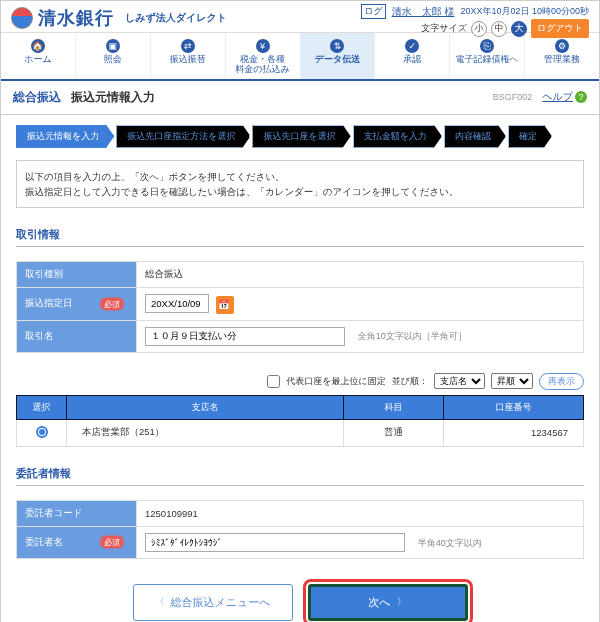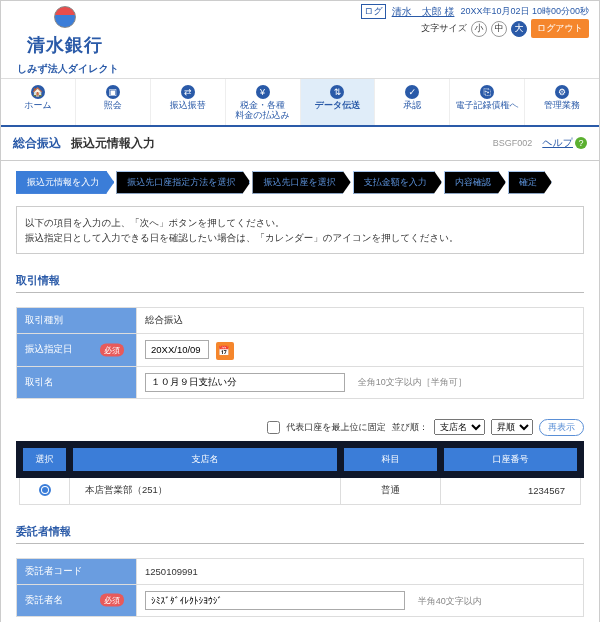--- a/index.html
+++ b/index.html
@@ -1,21 +1,21 @@
 <!DOCTYPE html>
 <html><head>
 <meta charset="utf-8">
 <style>
 * { margin:0; padding:0; box-sizing:border-box; font-family:"MS PGothic","Hiragino Sans",sans-serif; }
 body { background:#fff; width:600px; font-size:10px; color:#333; }
 .container { border:1px solid #ccc; }
 
 
 .header { display:flex; align-items:center; padding:5px 10px 2px; position:relative; }
-.logo-wrap { display:flex; align-items:center; gap:5px;flex-direction:column; }
+.logo-wrap { display:flex; align-items:center; gap:5px; }
 .logo-mark { width:22px; height:22px; border-radius:50%; background:linear-gradient(180deg,#e84d4d 0 40%,#3b7dd8 40% 100%); border:1px solid #888; }
 .logo-text { font-size:18px; font-weight:bold; color:#2a5aa8; letter-spacing:1px; }
 .logo-sub { color:#2a5aa8; font-size:10px; margin-left:6px; font-weight:bold; }
 .user-row { position:absolute; right:10px; top:3px; display:flex; align-items:center; gap:6px; }
 .user-row .badge { border:1px solid #2a5aa8; color:#2a5aa8; padding:0 2px; font-size:9px; }
 .user-row a { color:#2a5aa8; text-decoration:underline; }
 .user-row .dt { color:#2a5aa8; font-size:9px; }
 .size-row { position:absolute; right:10px; top:18px; display:flex; align-items:center; gap:4px; font-size:9px; }
 .size-btn { width:16px; height:16px; border-radius:50%; border:1px solid #999; display:flex; align-items:center; justify-content:center; cursor:pointer; background:#fff; }
 .size-btn.active { background:#2a5aa8; color:#fff; border-color:#2a5aa8; }
@@ -55,21 +55,21 @@
 .date-input { width:64px; }
 .text-input { width:200px; }
 .cal-icon { display:inline-flex; width:18px; height:18px; background:#f5862c; color:#fff; align-items:center; justify-content:center; border-radius:2px; margin-left:4px; cursor:pointer; vertical-align:middle; }
 .hint { color:#888; font-size:9px; margin-left:10px; }
 
 .list-controls { display:flex; justify-content:flex-end; align-items:center; gap:6px; padding:5px 0; font-size:9px; }
 .list-controls select { font-size:9px; padding:1px; }
 .reload-btn { border:1px solid #5a8fd6; color:#5a8fd6; background:#fff; border-radius:10px; padding:1px 8px; font-size:9px; cursor:pointer; }
 
 .data-table { width:100%; border-collapse:collapse; margin-bottom:15px; }
-.data-table th { background:#3b7dd8; color:#fff; font-size:9px; font-weight:normal; padding:5px; border:7px solid #0f172a; text-align:center; }
+.data-table th { background:#3b7dd8; color:#fff; font-size:9px; font-weight:normal; padding:5px; border:1px solid #0f172a; text-align:center; }
 .data-table td { border:1px solid #ddd; padding:6px; font-size:9.5px; text-align:center; }
 .data-table td.left { text-align:left; padding-left:15px; }
 .data-table td.right { text-align:right; padding-right:15px; }
 .radio { width:12px; height:12px; border:2px solid #3b7dd8; border-radius:50%; display:inline-block; position:relative; cursor:pointer; }
 .radio.checked::after { content:""; position:absolute; inset:1px; background:#3b7dd8; border-radius:50%; }
 
 .btn-row { display:flex; justify-content:center; gap:15px; margin-top:25px; }
 .btn { width:160px; padding:8px 0; font-size:11px; border-radius:3px; cursor:pointer; display:flex; align-items:center; justify-content:center; gap:6px; }
 .btn-back { background:#fff; border:1px solid #5a8fd6; color:#5a8fd6; }
 .btn-next { background:#3b7dd8; border:3px solid #14532d; color:#fff; outline:3px solid #e83a3a; outline-offset:2px; border-radius:3px; }

